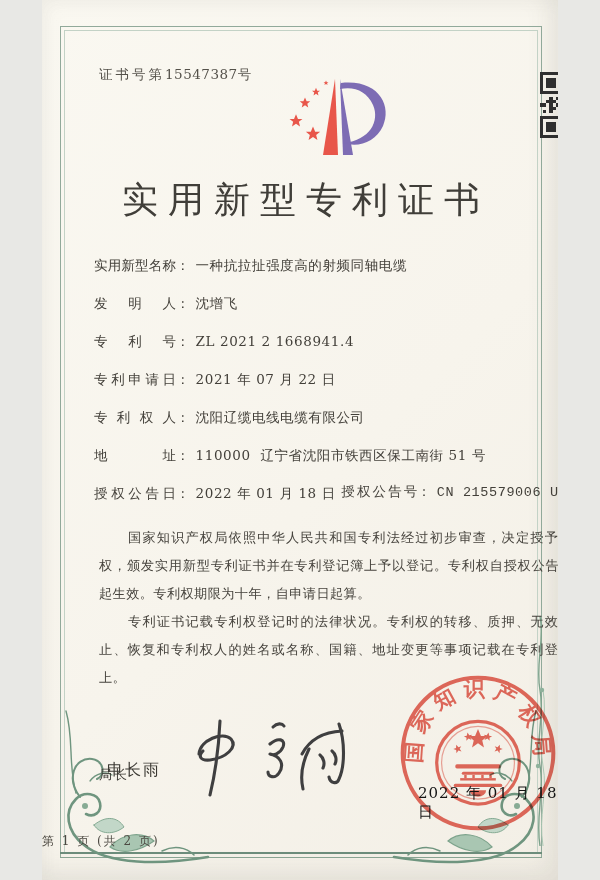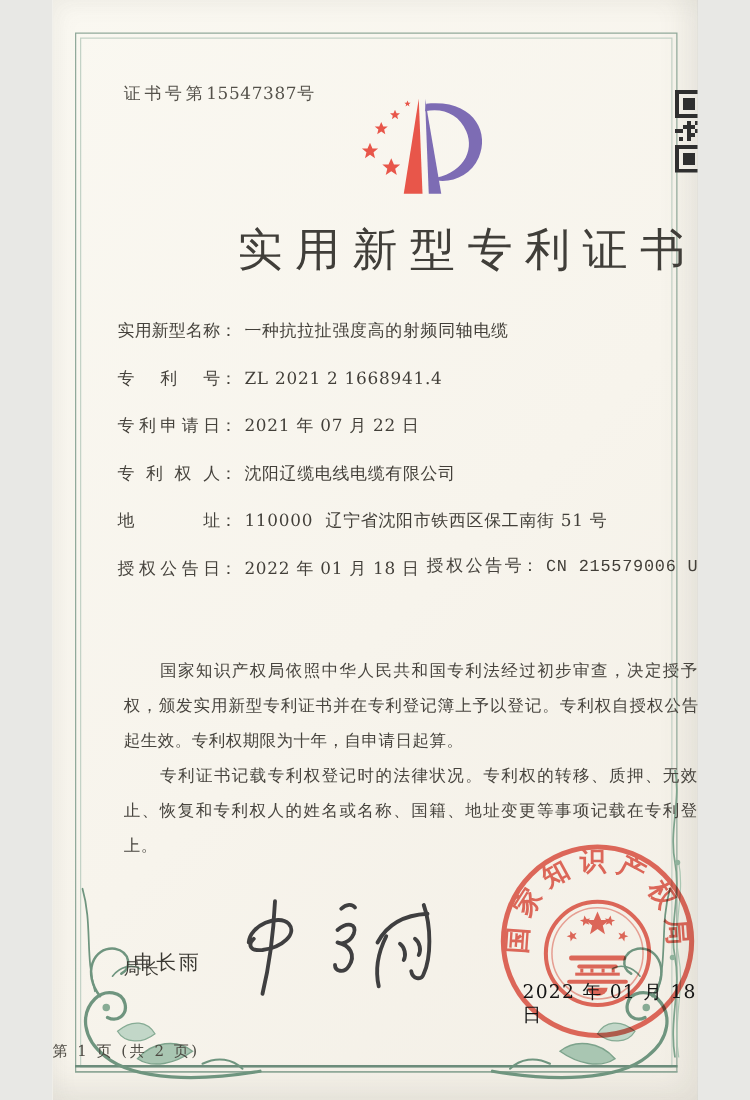--- a/index.html
+++ b/index.html
@@ -19,21 +19,21 @@
   .flourish{position:absolute;pointer-events:none;}
   .flourish.bl{left:8px;bottom:10px;}
   .flourish.br{right:6px;bottom:10px;transform:scaleX(-1);}
   .vine-right{position:absolute;right:10px;bottom:34px;}
   
   .cert-no{position:absolute;left:57px;top:66px;font-size:13.5px;color:#54514a;letter-spacing:3px;}
   .cert-no .digits{letter-spacing:0.5px;}
   .logo{position:absolute;left:242px;top:76px;}
   .qr{position:absolute;left:498px;top:72px;width:66px;height:66px;}
   
-  .title{position:absolute;left:12px;right:0;top:176px;text-align:right;
+  .title{position:absolute;left:12px;right:0;top:176px;text-align:center;
     font-size:36px;color:#403e39;letter-spacing:10px;font-weight:500;}
   
   .fields{position:absolute;left:52px;top:256px;width:495px;font-size:13.5px;color:#45423c;}
   .field-row{height:38px;line-height:18px;}
   .flabel{display:inline-block;width:82px;text-align:justify;text-align-last:justify;vertical-align:top;}
   .colon{display:inline-block;vertical-align:top;}
   .fvalue{display:inline-block;margin-left:6px;white-space:pre-wrap;vertical-align:top;color:#423f39;letter-spacing:0.6px;}
   .pair-left{display:inline-block;width:243px;vertical-align:top;}
   .pair-right{display:inline-block;vertical-align:top;font-family:Liberation Mono, monospace;}
   .pair-right .flabel{width:76px;}
@@ -253,20 +253,23 @@
     </g>
   </svg>
 
   <div class="title">实用新型专利证书</div>
 
   <div class="fields">
     <div class="field-row">
       <span class="flabel">实用新型名称</span><span class="colon">：</span><span class="fvalue">一种抗拉扯强度高的射频同轴电缆</span>
     </div>
     <div class="field-row">
+      <span class="flabel">发明人</span><span class="colon">：</span><span class="fvalue">沈增飞</span>
+    </div>
+    <div class="field-row">
       <span class="flabel">专利号</span><span class="colon">：</span><span class="fvalue">ZL 2021 2 1668941.4</span>
     </div>
     <div class="field-row">
       <span class="flabel">专利申请日</span><span class="colon">：</span><span class="fvalue">2021 年 07 月 22 日</span>
     </div>
     <div class="field-row">
       <span class="flabel">专利权人</span><span class="colon">：</span><span class="fvalue">沈阳辽缆电线电缆有限公司</span>
     </div>
     <div class="field-row">
       <span class="flabel">地址</span><span class="colon">：</span><span class="fvalue">110000  辽宁省沈阳市铁西区保工南街 51 号</span>

